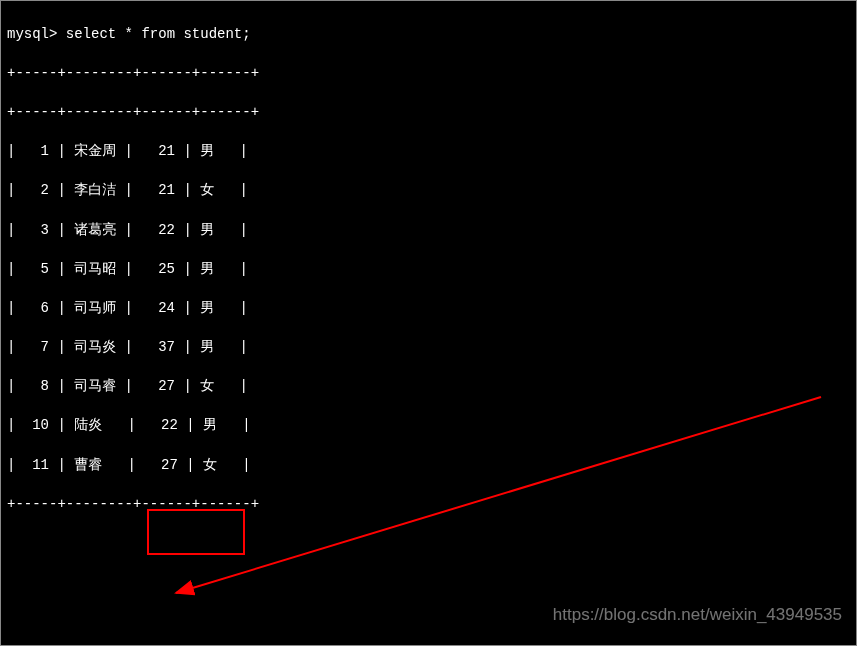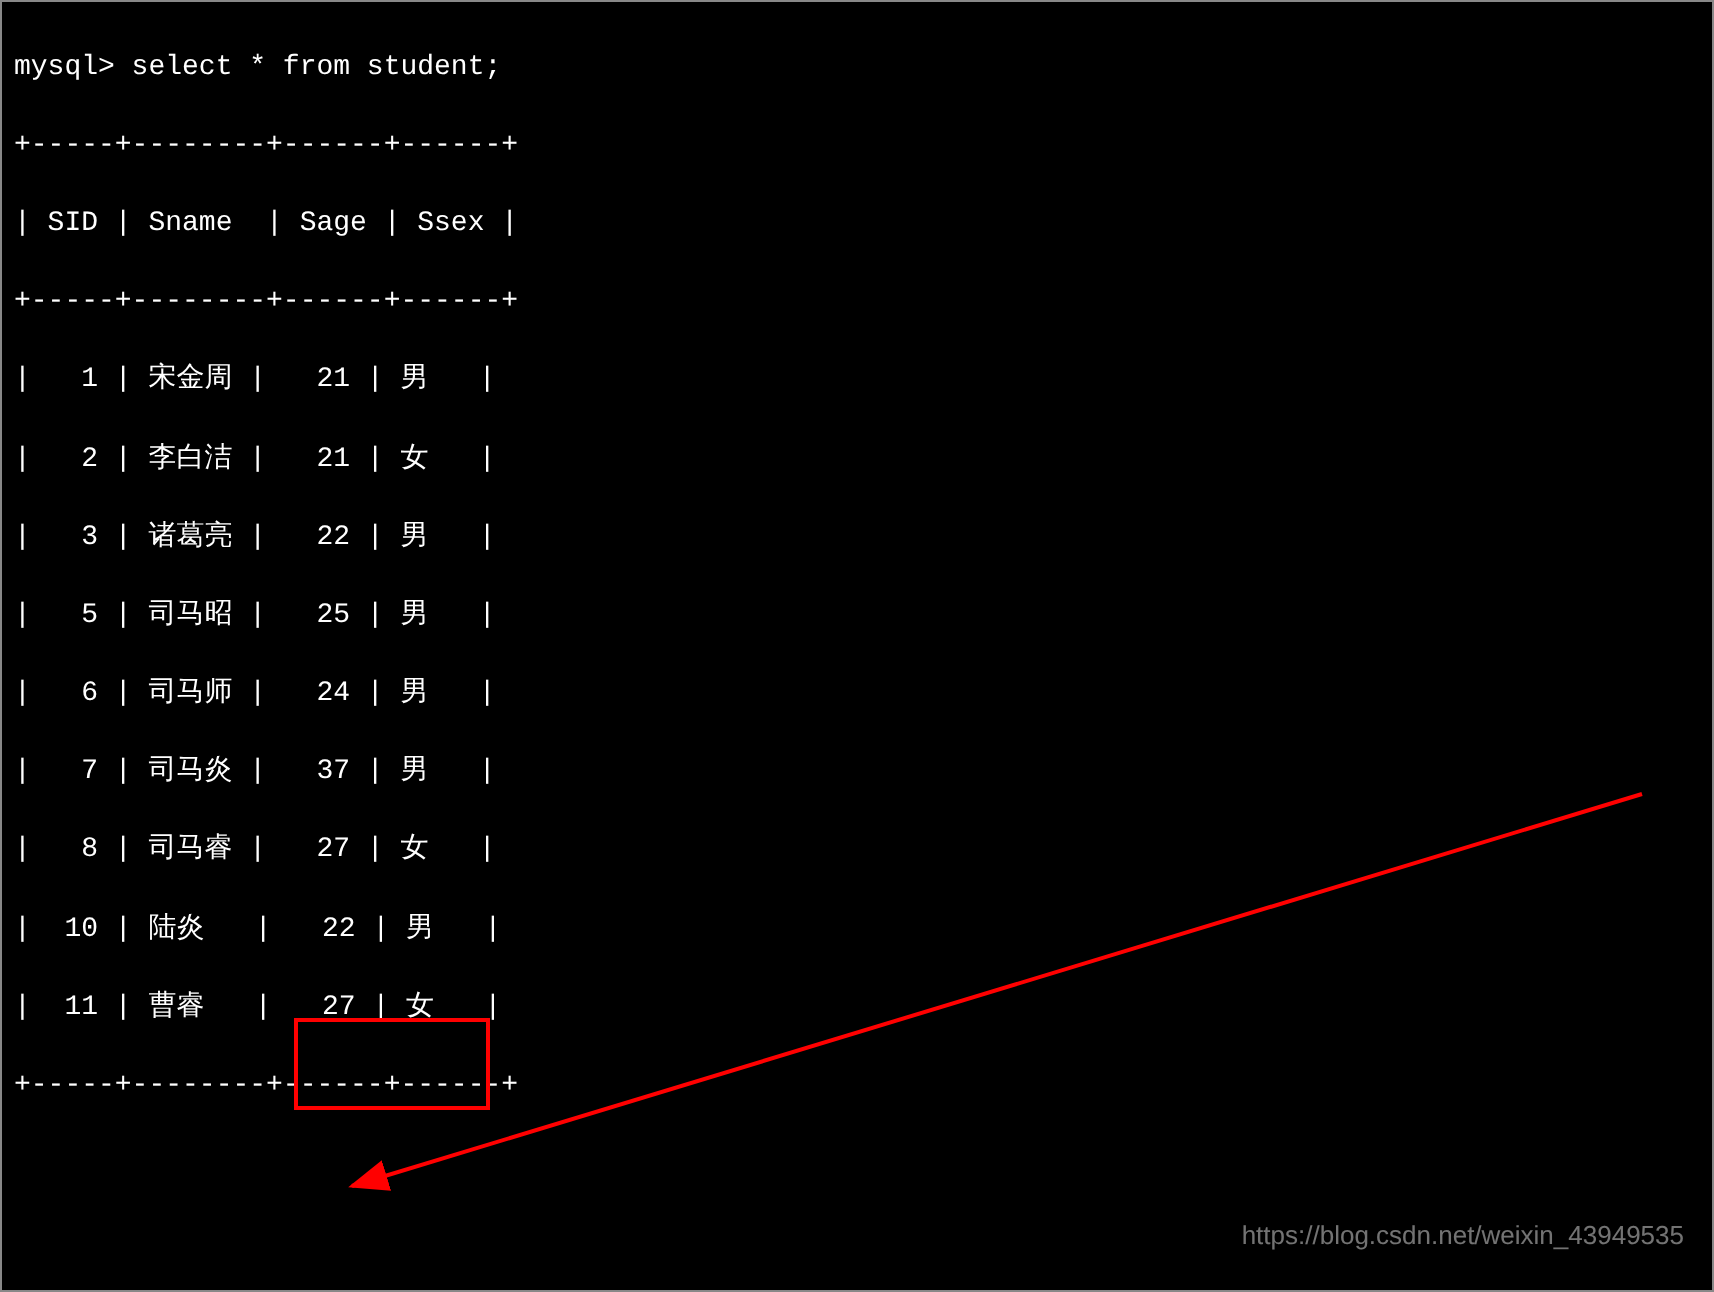--- a/index.html
+++ b/index.html
@@ -28,37 +28,36 @@
     position: absolute;
     border: 2px solid #ff0000;
     pointer-events: none;
   }
   .watermark {
     position: absolute;
     bottom: 18px;
     right: 14px;
     color: rgba(255,255,255,0.45);
     font-family: Arial, sans-serif;
-    font-size: 13px;
+    font-size: 17px;
     text-align: right;
   }
   svg.arrow {
     position: absolute;
     top: 0;
     left: 0;
     pointer-events: none;
   }
 </style>
 </head>
 <body>
 
 <div class="terminal">
 <div class="prompt-line">mysql&gt; select * from student;</div>
 <div class="table-line">+-----+--------+------+------+</div>
-<div class="table-line">| SID | Sname  | Sage | Ssex |</div>
 <div class="table-line">+-----+--------+------+------+</div>
 <div class="row-line">|   1 | 宋金周 |   21 | 男   |</div>
 <div class="row-line">|   2 | 李白洁 |   21 | 女   |</div>
 <div class="row-line">|   3 | 诸葛亮 |   22 | 男   |</div>
 <div class="row-line">|   5 | 司马昭 |   25 | 男   |</div>
 <div class="row-line">|   6 | 司马师 |   24 | 男   |</div>
 <div class="row-line">|   7 | 司马炎 |   37 | 男   |</div>
 <div class="row-line">|   8 | 司马睿 |   27 | 女   |</div>
 <div class="row-line">|  10 | 陆炎   |   22 | 男   |</div>
 <div class="row-line">|  11 | 曹睿   |   27 | 女   |</div>

